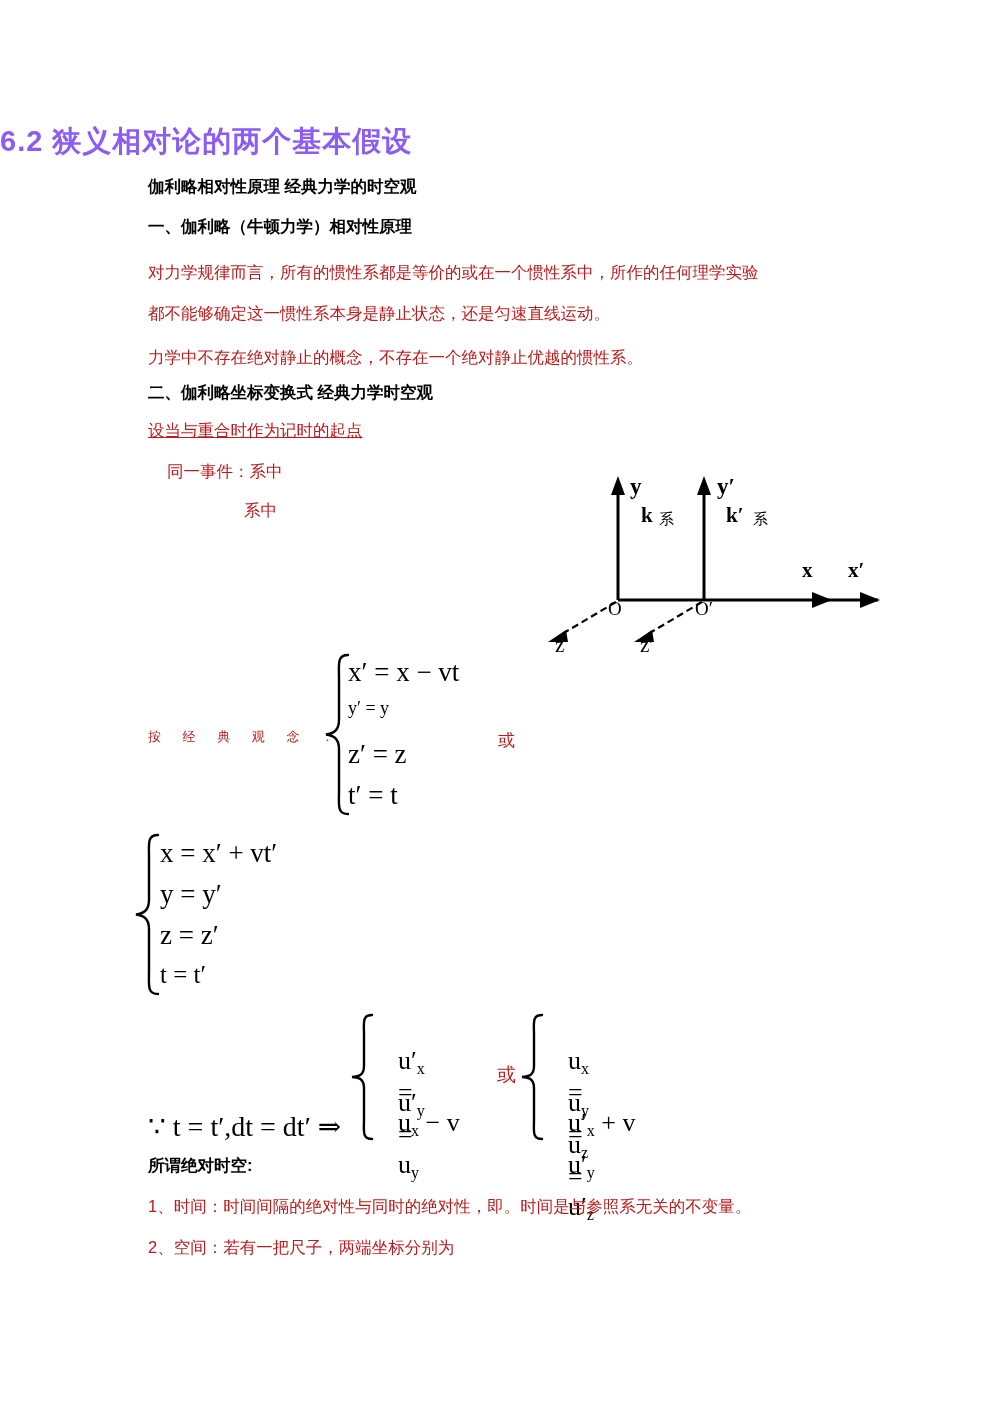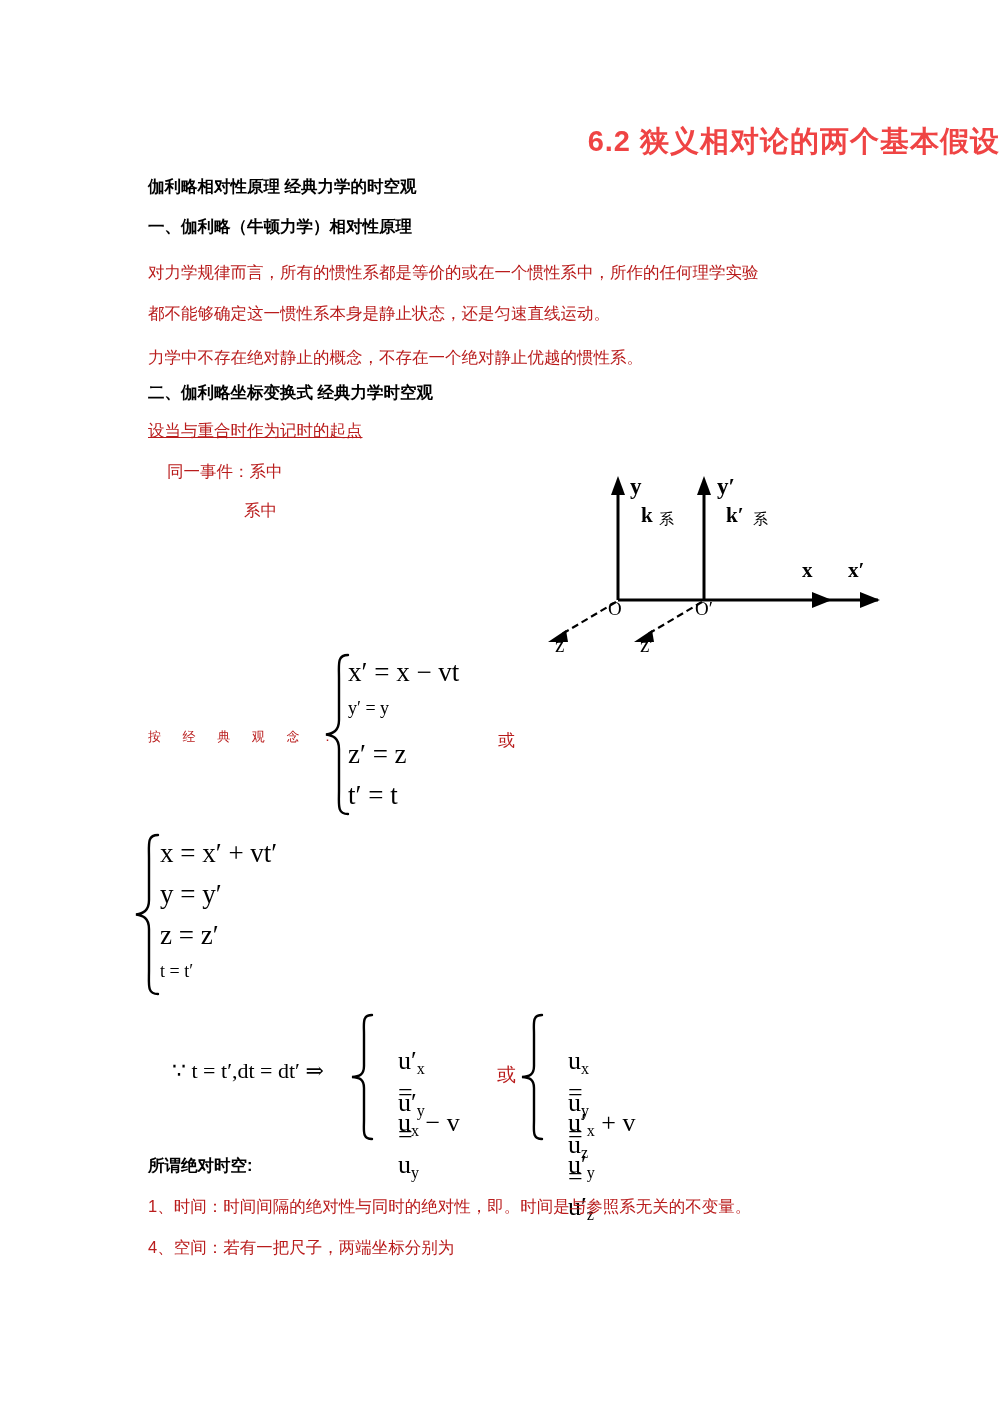--- a/index.html
+++ b/index.html
@@ -20,25 +20,25 @@
     inset: 0;
     background: #ffffff;
   }
 
   
   .doc-title {
     position: absolute;
     left: 0;
     top: 122px;
     width: 1000px;
-    text-align: right;
+    text-align: left;
     font-size: 29px;
     font-weight: bold;
     letter-spacing: 1px;
-    color: #ef4444;
+    color: #8b5cf6;
   }
 
   
   .tx {
     position: absolute;
     white-space: pre;
     color: #b91c1c;
   }
   .h-bold {
     font-size: 16.5px;
@@ -173,23 +173,23 @@
 
   <div class="tx" style="left:498px; top:729px; font-size:17px;">或</div>
 
   <svg class="brace" style="left:132px; top:832px;" width="34" height="165" viewBox="0 0 34 165">
     <path d="M26 3 C15 3 17 12 17 26 L17 68 C17 79 11 81.5 4 82.5 C11 83.5 17 86 17 97 L17 139 C17 153 15 162 26 162" fill="none" stroke="#000" stroke-width="2.4" stroke-linecap="round"></path>
   </svg>
 
   <div class="mrow math" style="left:160px; top:838px; font-size:27px;">x = x′ + vt′</div>
   <div class="mrow math" style="left:160px; top:879px; font-size:27px;">y = y′</div>
   <div class="mrow math" style="left:160px; top:920px; font-size:27px;">z = z′</div>
-  <div class="mrow math" style="left:160px; top:961px; font-size:18px;">t = t′</div>
-
-  <div class="mrow math" style="left:148px; top:1058px; font-size:22px;margin-left:24px;">∵ t = t′,dt = dt′ ⇒</div>
+  <div class="mrow math" style="left:160px; top:961px; font-size:25px;">t = t′</div>
+
+  <div class="mrow math" style="left:148px; top:1110px; font-size:28px;">∵ t = t′,dt = dt′ ⇒</div>
 
   <svg class="brace" style="left:348px; top:1012px;" width="32" height="130" viewBox="0 0 32 130">
     <path d="M24 3 C14 3 16 11 16 22 L16 54 C16 63 11 64.5 4 65 C11 65.5 16 67 16 76 L16 108 C16 119 14 127 24 127" fill="none" stroke="#000" stroke-width="2.4" stroke-linecap="round"></path>
   </svg>
 
   <div class="mrow math" style="left:372px; top:1016px; font-size:26px;">
     <span>u</span><span class="prime">′</span><span class="sub">x</span>
     <span>=</span>
     <span>u</span><span class="sub">x</span><span> − v</span>
   </div>
@@ -220,15 +220,15 @@
   </div>
 
   <div class="mrow math" style="left:542px; top:1100px; font-size:26px;">
     <span>u</span><span class="sub">z</span>
     <span>=</span>
     <span>u</span><span class="prime">′</span><span class="sub">z</span><span></span>
   </div>
 
   <div class="tx h-bold" style="left:148px; top:1155px;">所谓绝对时空:</div>
   <div class="tx body-ln" style="left:148px; top:1196px;">1、时间：时间间隔的绝对性与同时的绝对性，即。时间是与参照系无关的不变量。</div>
-  <div class="tx body-ln" style="left:148px; top:1237px;">4、空间：若有一把尺子，两端坐标分别为</div>
+  <div class="tx body-ln" style="left:148px; top:1237px;">2、空间：若有一把尺子，两端坐标分别为</div>
 
 </div>
 
 </body></html>

